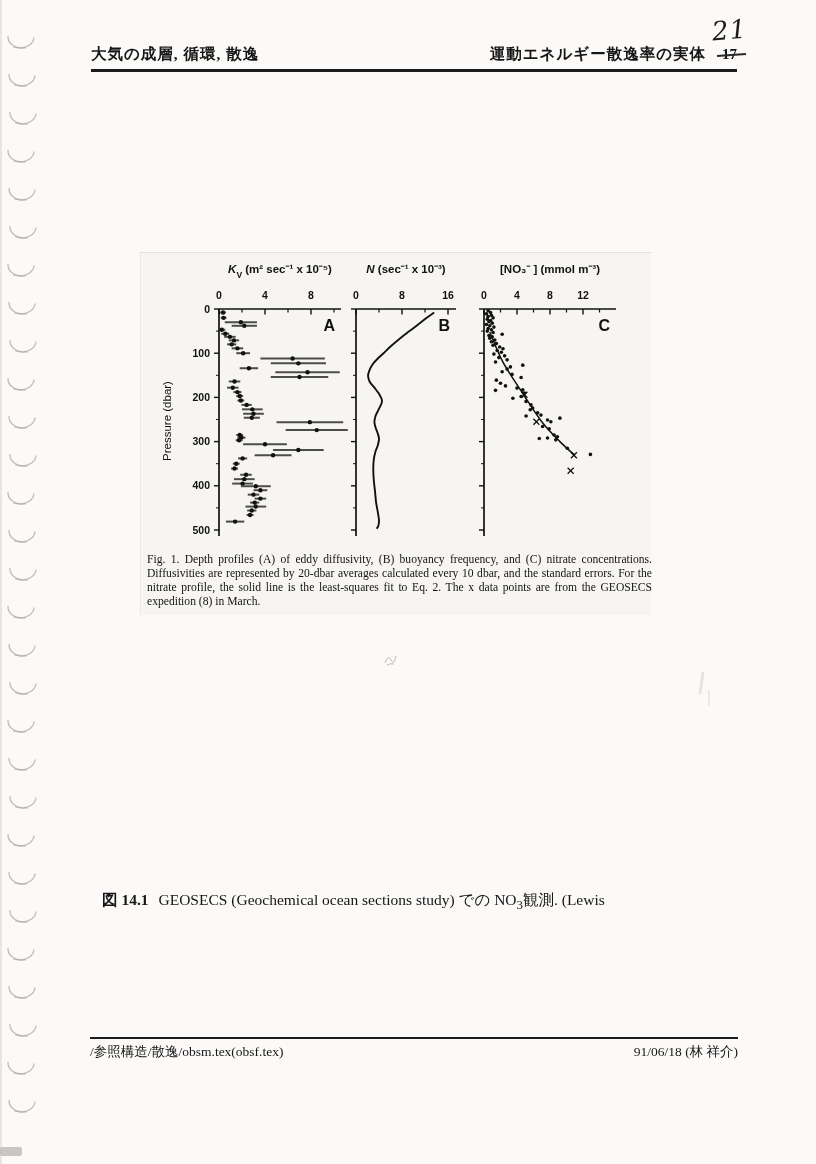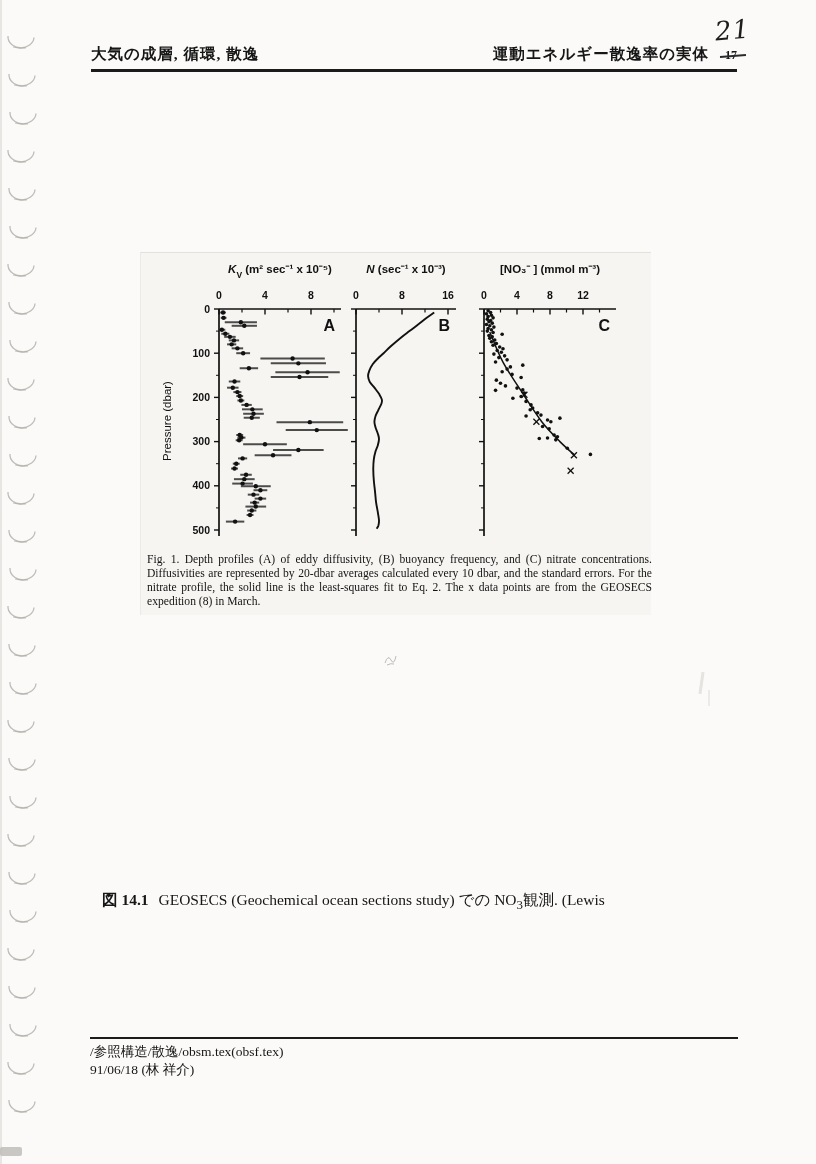--- a/index.html
+++ b/index.html
@@ -6,41 +6,41 @@
   body{width:816px;height:1164px;background:#fbfaf8;overflow:hidden;
        font-family:"Liberation Serif",serif;color:#161616;position:relative;}
   .page{position:absolute;inset:0;}
   .edge-line{position:absolute;left:0;top:0;width:2px;height:100%;background:#e8e6e2;}
   #spiral{position:absolute;left:0;top:0;}
   .header{position:absolute;left:91px;top:44px;width:646px;display:flex;
           justify-content:space-between;align-items:baseline;
           font-weight:bold;font-size:15.5px;letter-spacing:1px;}
   .hdr-right{display:flex;align-items:baseline;gap:16px;}
   .pagenum-wrap{position:relative;display:inline-block;letter-spacing:0;}
-  .struck{position:relative;font-size:12px;}
+  .struck{position:relative;font-size:15px;}
   .struck::after{content:'';position:absolute;left:-5px;right:-9px;top:52%;height:2px;
                  background:#2a2a2a;transform:rotate(-4deg);}
   .handwritten{position:absolute;top:-30px;left:-10px;font-size:26px;font-weight:normal;
                font-style:italic;font-family:"DejaVu Serif",serif;transform:rotate(-5deg);
                color:#1c1c1c;letter-spacing:1px;}
   .header-rule{position:absolute;left:91px;top:69px;width:646px;height:2.5px;background:#1b1b1b;}
   .figure-block{position:absolute;left:140px;top:252px;width:510px;height:362px;
                 background:#f6f5f2;border-top:1px solid #e3e1dc;border-left:1px solid #eceae6;}
   #chart{display:block;}
   #chart text{font-family:"Liberation Sans",sans-serif;}
   .fig-caption{position:absolute;left:2px;top:296px;width:505px;margin:4px;
                font-size:11.6px;line-height:1.22;text-align:justify;color:#131313;}
   .jp-caption{position:absolute;left:102px;top:884px;width:640px;font-size:15.5px;
               line-height:31px;white-space:nowrap;}
   .jp-line2{padding-left:33px;}
   .jp-fig-label{font-weight:bold;margin-right:10px;text-align:center;}
   .ital{font-style:italic;}
   .footer-rule{position:absolute;left:90px;top:1037px;width:648px;height:2px;background:#1c1c1c;}
   .footer{position:absolute;left:90px;top:1043px;width:648px;display:flex;
-          justify-content:space-between;font-size:13.5px;flex-direction:column;}
+          justify-content:space-between;font-size:13.5px;}
   .stray-mark{position:absolute;left:382px;top:650px;opacity:.7;}
   .smudge-a{position:absolute;left:700px;top:672px;width:3px;height:22px;background:#cfcdc9;
             opacity:.5;transform:rotate(8deg);}
   .smudge-b{position:absolute;left:708px;top:690px;width:2px;height:16px;background:#d4d2ce;
             opacity:.4;}
   .smudge-bottom{position:absolute;left:0px;top:1147px;width:22px;height:9px;background:#bdbab6;
                  opacity:.8;border-radius:2px;}
 </style>
 </head>
 <body>

